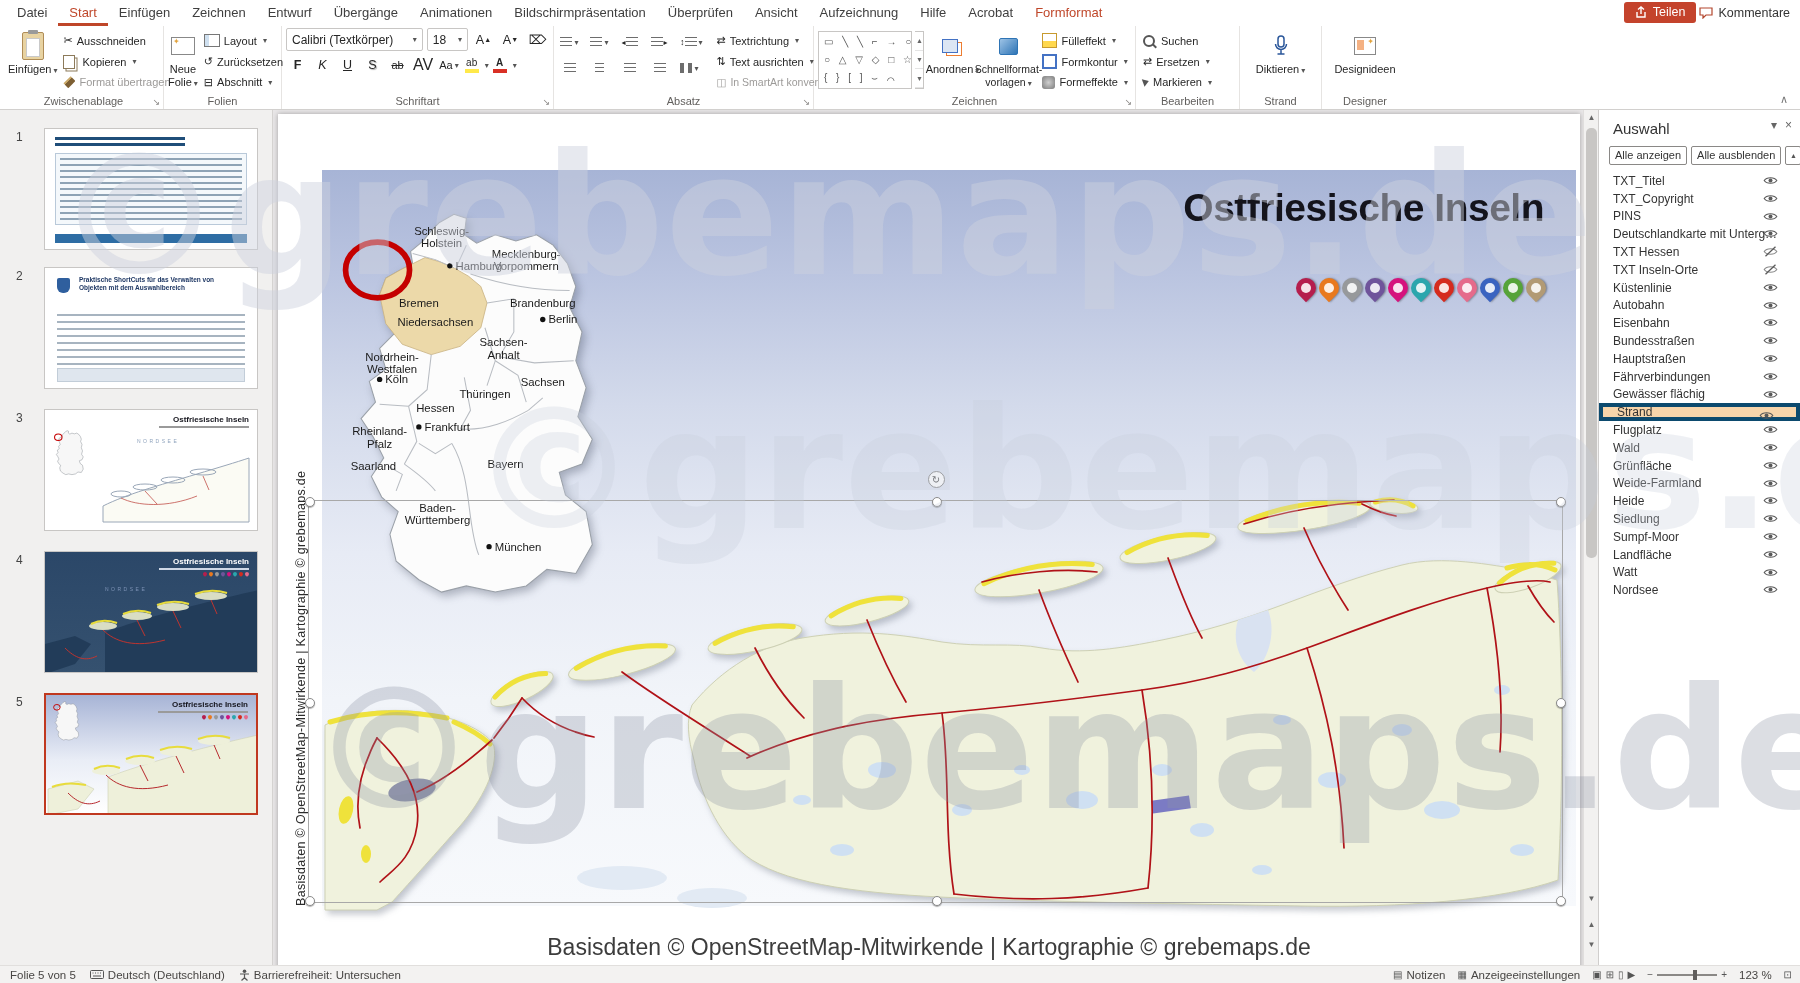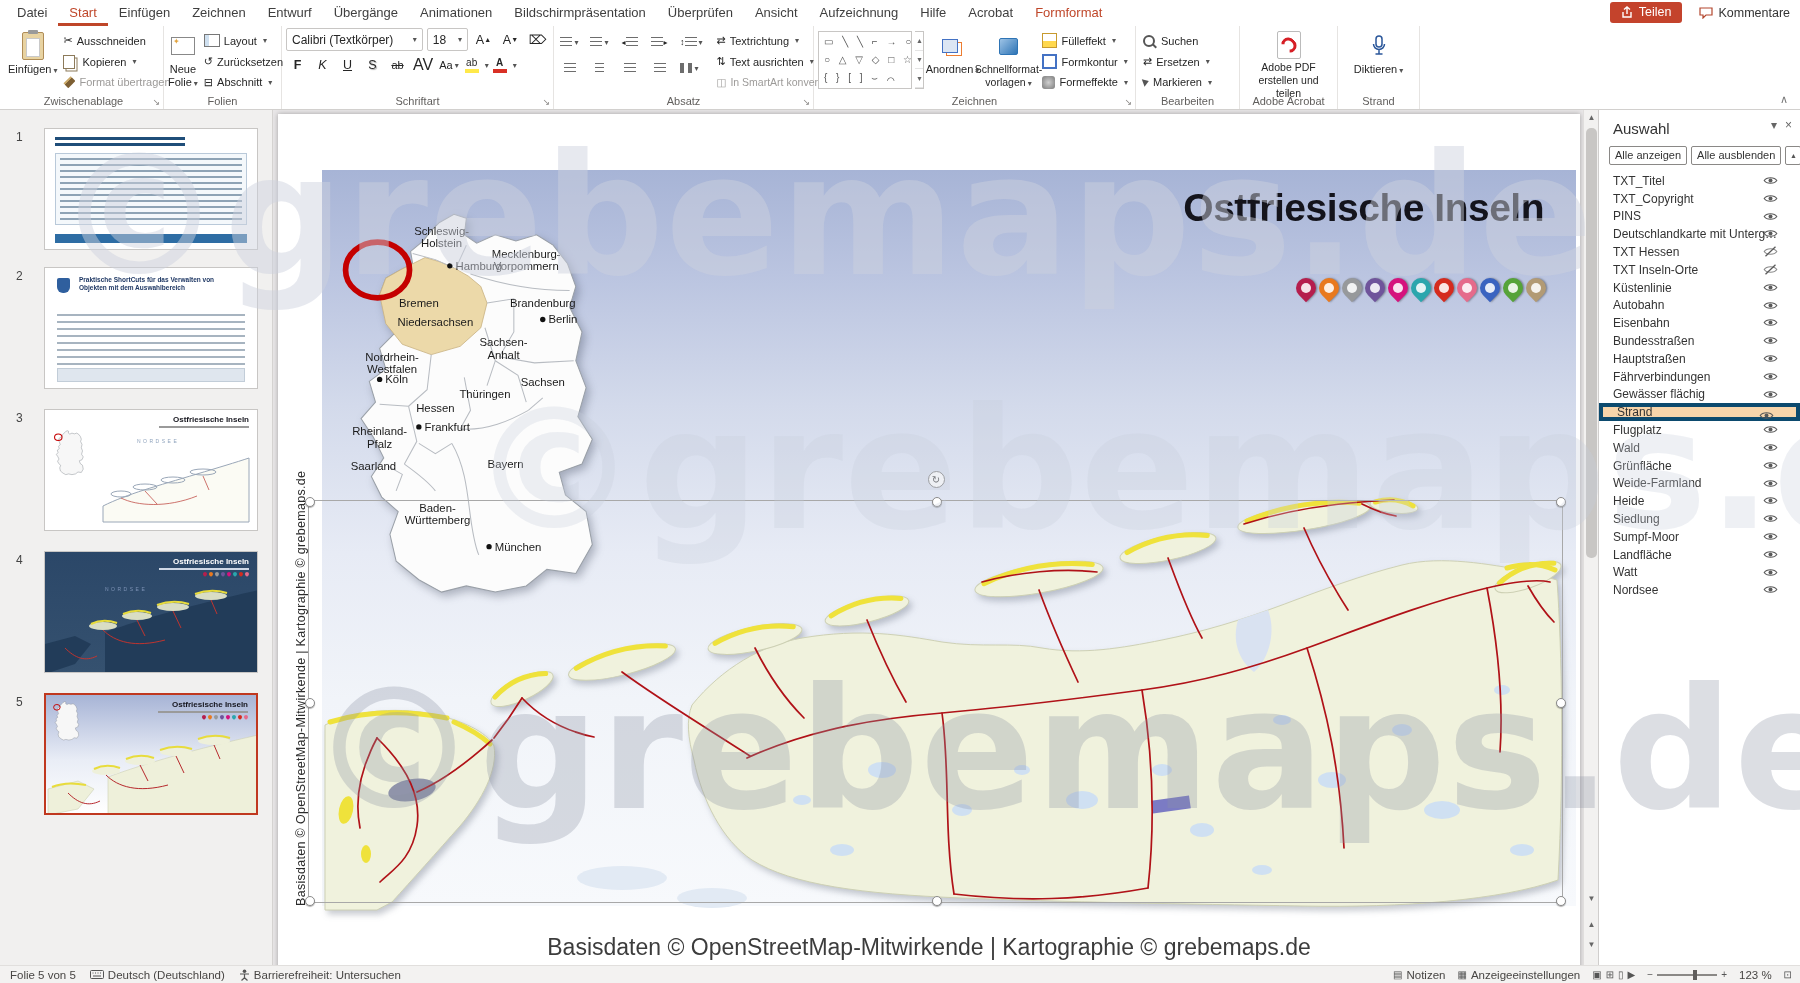--- a/index.html
+++ b/index.html
@@ -4,21 +4,21 @@
 <style>
   html,body{margin:0;padding:0;background:#dcdcdc}
   #app{position:relative;width:1800px;height:983px;background:#fff;overflow:hidden;
        font-family:"Liberation Sans",sans-serif;color:#262626;font-size:12px}
   
   #tabbar{position:absolute;left:0;top:0;width:100%;height:26px;background:#fff;display:flex;align-items:flex-end;padding-left:6px;box-sizing:border-box;z-index:5}
   #tabs{display:flex;align-items:flex-end}
   .tab{font-size:13px;color:#3f3f3f;padding:5px 11px 6px;white-space:nowrap}
   .tab.active{color:#bf4629;border-bottom:3px solid #bf4629;padding-bottom:3px}
   .tab.contextual{color:#bf4629}
-  #tabbar-right{position:absolute;right:10px;top:2px;display:flex;gap:17px;align-items:center}
+  #tabbar-right{position:absolute;right:10px;top:2px;display:flex;gap:3px;align-items:center}
   #share-btn{background:#c4432c;color:#fff;font-size:12.5px;padding:3px 11px 4px;border-radius:3px;display:flex;gap:6px;align-items:center}
   #comments-btn{font-size:12.5px;color:#333;display:flex;gap:5px;align-items:center}
   
   #ribbon{position:absolute;top:26px;left:0;width:100%;height:84px;background:#fff;border-bottom:1px solid #d2d0ce;display:flex;padding-left:4px;box-sizing:border-box;z-index:5}
   .rgroup{position:relative;height:100%;border-right:1px solid #e6e4e2;box-sizing:border-box;flex:none}
   .rg-body{position:absolute;left:0;top:2px;right:0;bottom:17px;display:flex;padding:0 4px;gap:3px}
   .glabel{position:absolute;bottom:2px;left:0;right:0;text-align:center;font-size:11px;color:#605e5c;white-space:nowrap;overflow:hidden}
   .launcher{position:absolute;right:3px;bottom:2px;font-size:9px;color:#8a8886;line-height:10px}
   .bigb{width:52px;display:flex;flex-direction:column;align-items:center;padding-top:3px;font-size:11px;line-height:13px;text-align:center;border-radius:3px}
   .bigb .bicon{height:30px;display:flex;align-items:center;justify-content:center;margin-bottom:2px}
@@ -418,47 +418,47 @@
           <div class="sbtn">
               <span class="tri-cursor"></span>
               <span>Markieren</span>
               <span class="dd">▾</span>
             </div>
         </div>
       </div>
       <div class="glabel">Bearbeiten</div>
     </div>
 
-    <div class="rgroup" style="width:98px">
-      <div class="rg-body" style="justify-content:center">
-        <div class="bigb" style="width:88px;font-size:10.5px">
-          <div class="bicon">
-              <div class="ic-pdf"></div>
-            </div>
-          <div><span>Adobe PDF</span><br><span>erstellen und teilen</span></div>
-        </div>
-      </div>
-      <div class="glabel">Adobe Acrobat</div>
-    </div>
 
     <div class="rgroup" style="width:82px">
       <div class="rg-body" style="justify-content:center">
         <div class="bigb" style="width:70px">
           <div class="bicon">
             <svg width="14" height="22">
                 <rect x="4" y="1" width="6" height="11" rx="3" fill="none" stroke="#2b579a" stroke-width="1.5"></rect>
                 <path d="M1.5,9 a5.5,5.5 0 0 0 11,0 M7,14.5 V19 M3.5,19 h7" fill="none" stroke="#2b579a" stroke-width="1.5"></path>
               </svg>
           </div>
           <div><span>Diktieren</span><span class="dd">▾</span></div>
         </div>
       </div>
       <div class="glabel">Strand</div>
     </div>
 
+    <div class="rgroup" style="width:86px;border-right:none">
+      <div class="rg-body" style="justify-content:center">
+        <div class="bigb" style="width:76px">
+          <div class="bicon">
+              <div class="ic-design"></div>
+            </div>
+          <div><span>Designideen</span></div>
+        </div>
+      </div>
+      <div class="glabel">Designer</div>
+    </div>
 
     <div id="ribbon-collapse">∧</div>
   </div>
 
   <div id="thumbs">
 
     <div class="thumb-row" style="top:18px">
       <div class="tnum">1</div>
       <div class="thumb">
         <div class="t1-titlebar"></div>

